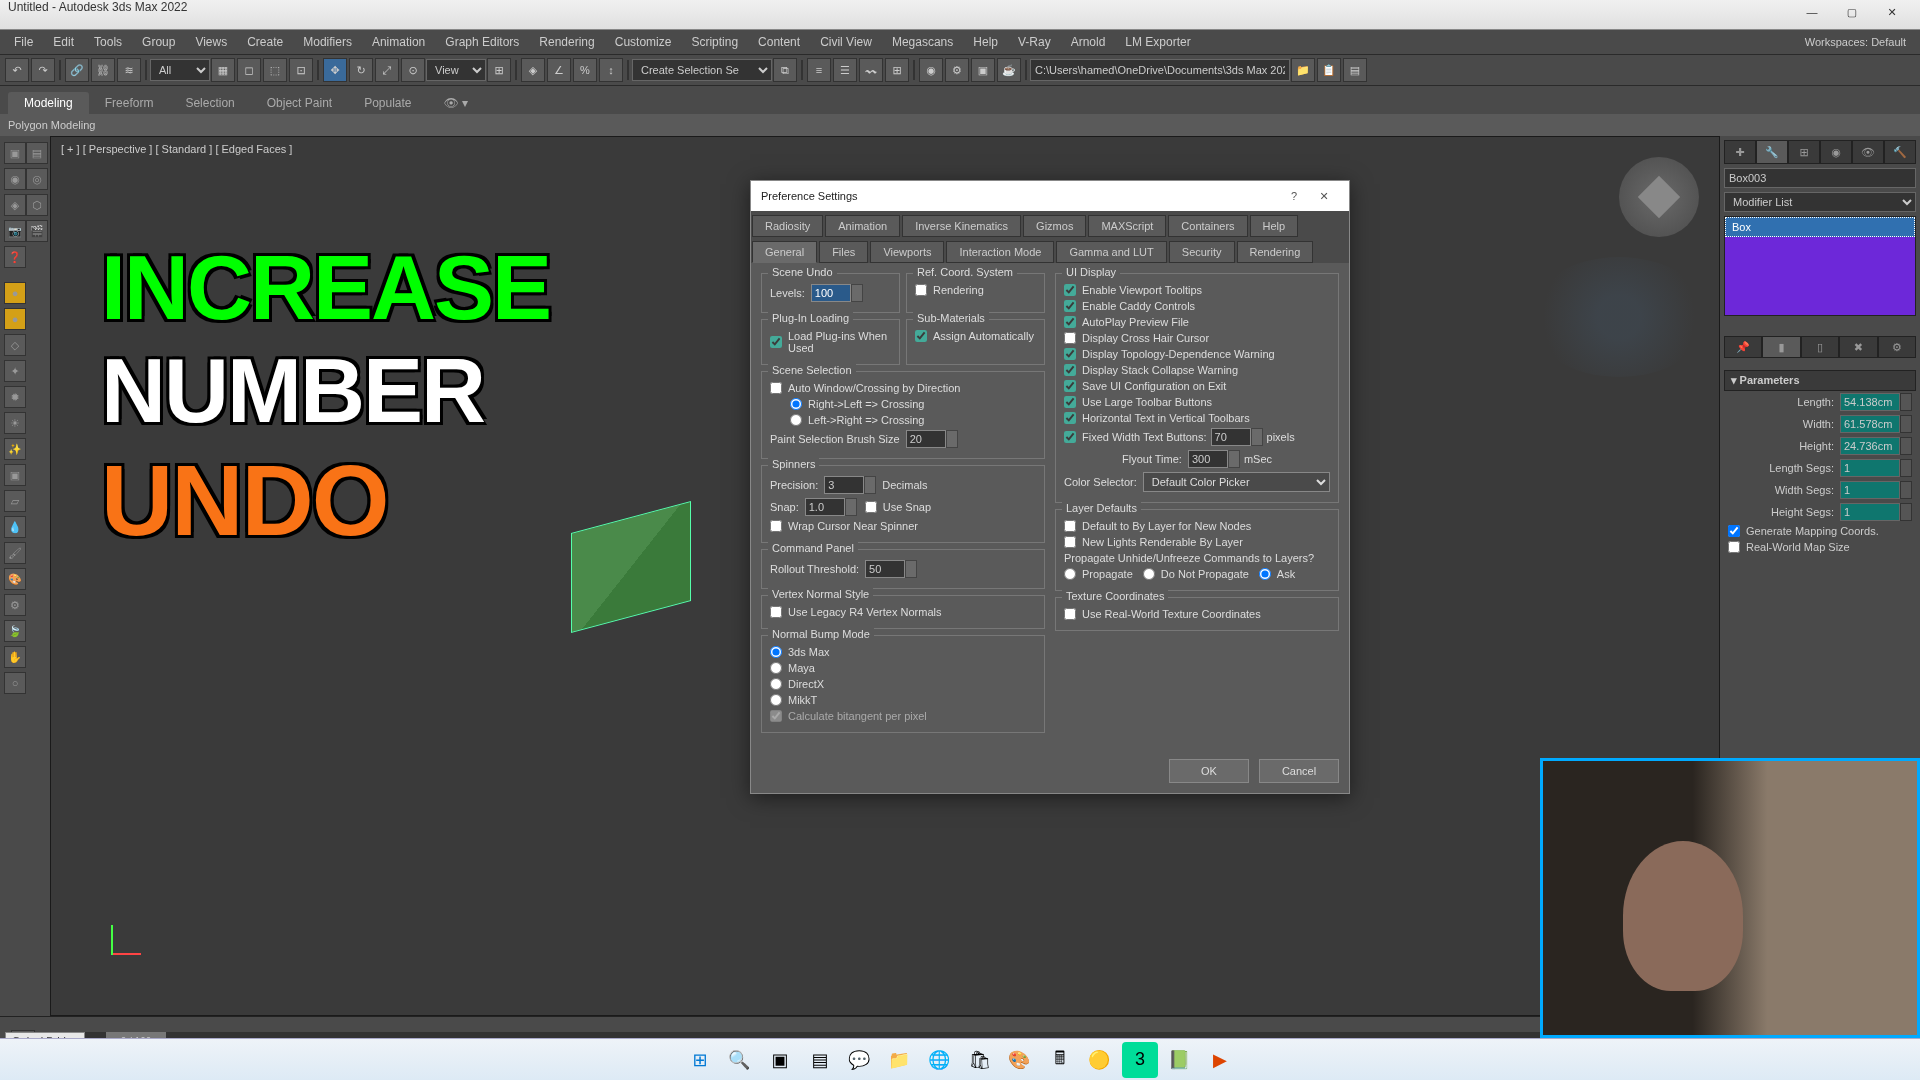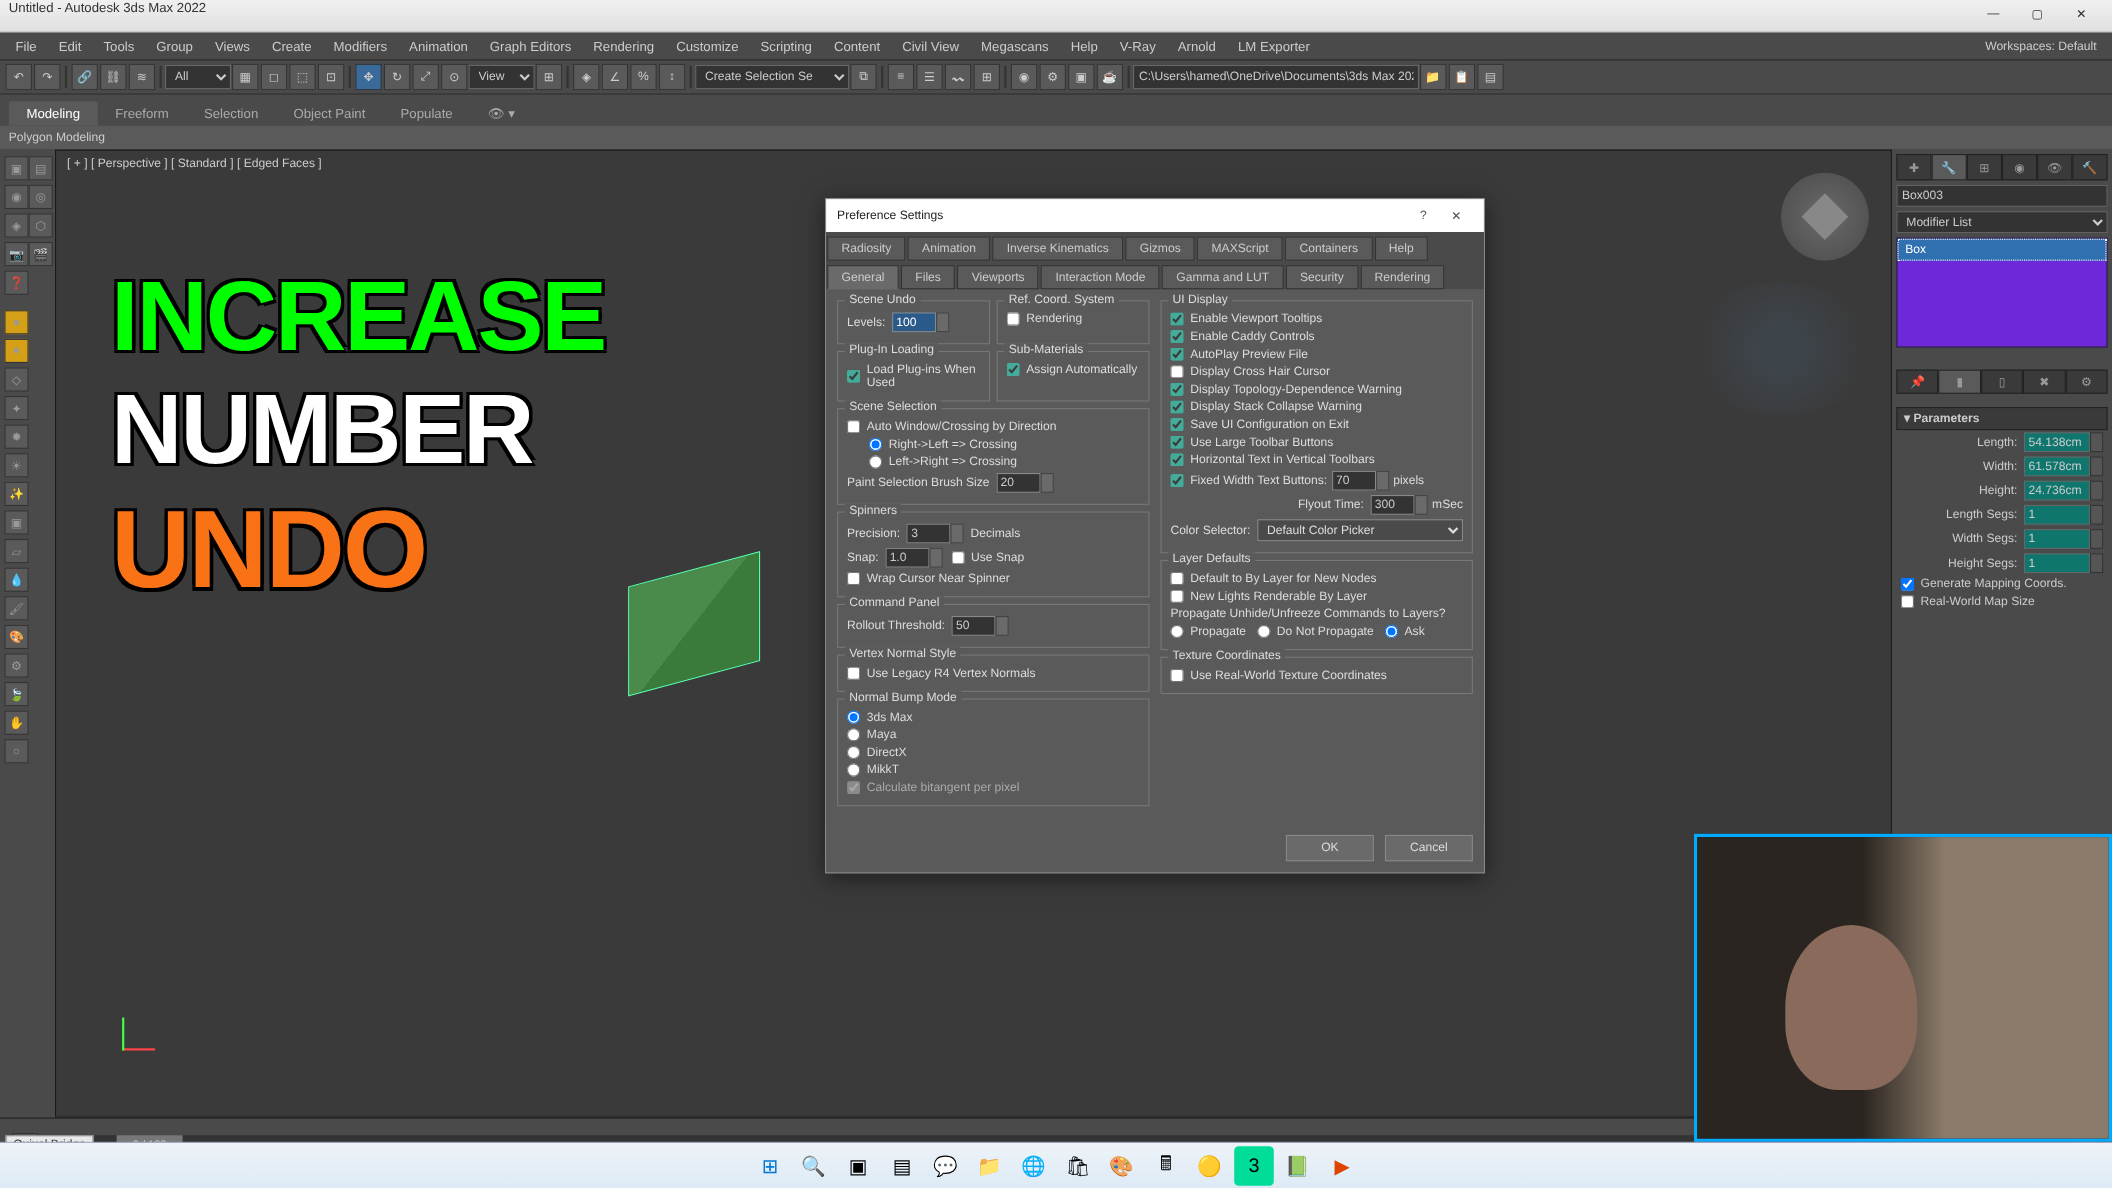--- a/index.html
+++ b/index.html
@@ -483,21 +483,21 @@
               <span>Horizontal Text in Vertical Toolbars</span>
             </div>
           </div>
         <div class="dlg-row">
             <input type="checkbox" class="dlg-check" checked="" style="">
             <span>Fixed Width Text Buttons:</span>
             <input class="dlg-input" style="margin-left: 4px;" value="70">
             <span class="dlg-spin"></span>
             <span style="margin-left:4px">pixels</span>
           </div>
-        <div class="dlg-row" style="justify-content:flex-end">
+        <div class="dlg-row" style="justify-content:center">
             <span class="dlg-label">Flyout Time:</span>
             <input class="dlg-input" value="300" style="">
             <span class="dlg-spin"></span>
             <span style="margin-left:4px">mSec</span>
           </div>
         <div class="dlg-row">
             <span class="dlg-label">Color Selector:</span>
             <select class="dlg-select"><option>Default Color Picker</option></select>
           </div>
       </div>

